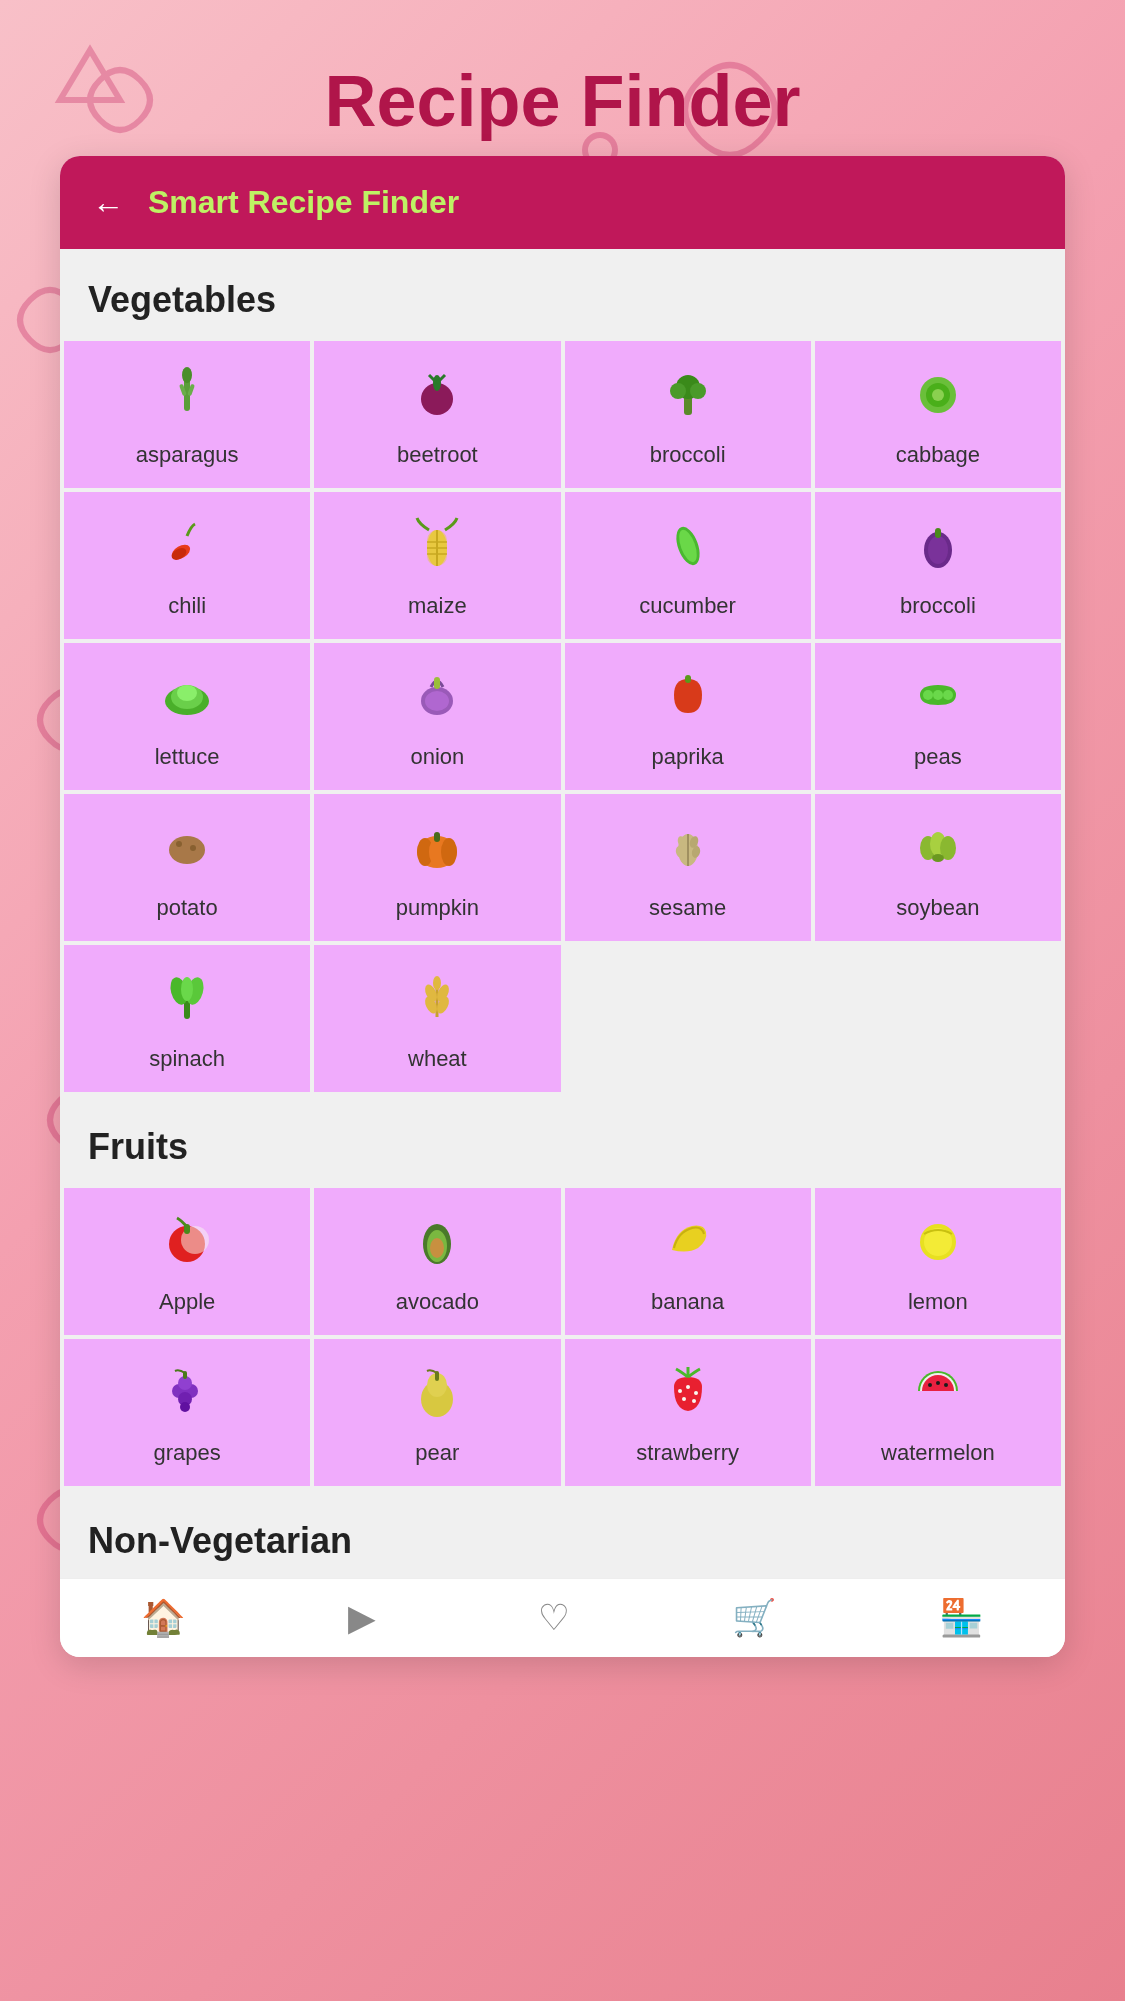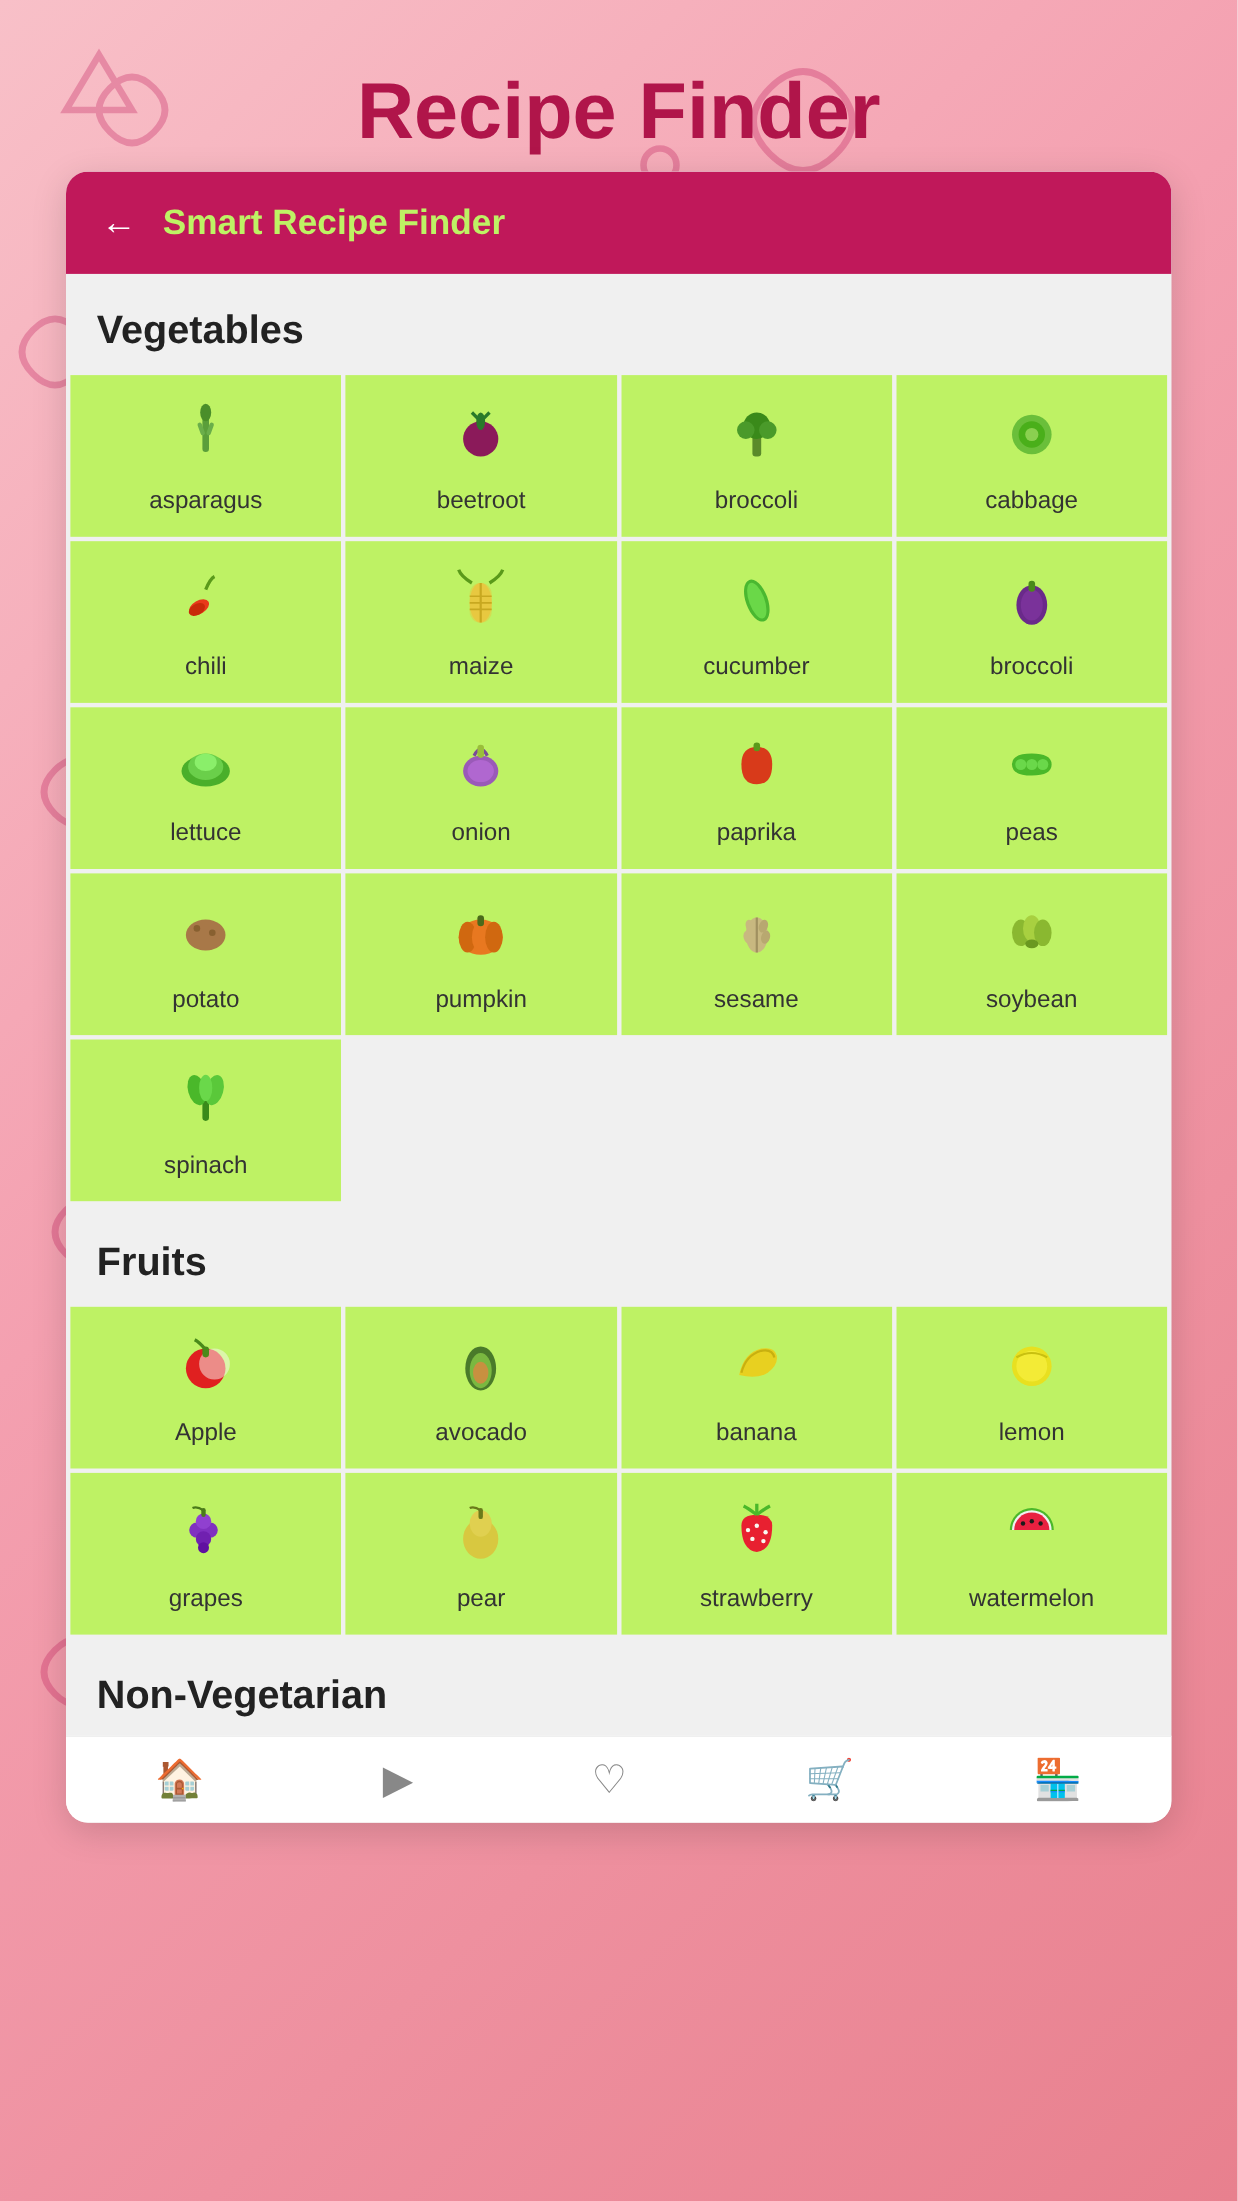--- a/index.html
+++ b/index.html
@@ -69,21 +69,21 @@
     }
 
     .grid {
       display: grid;
       grid-template-columns: repeat(4, 1fr);
       gap: 4px;
       padding: 4px 4px;
     }
 
     .item-cell {
-      background: #bef264;
+      background: #f0abfc;
       display: flex;
       flex-direction: column;
       align-items: center;
       justify-content: center;
       padding: 24px 8px 20px;
       cursor: pointer;
       transition: background 0.15s;
     }
 
     .item-icon {
@@ -354,20 +354,33 @@
             <rect x="25" y="30" width="6" height="20" rx="3" fill="#3a8a1a"></rect>
             <ellipse cx="20" cy="22" rx="8" ry="14" fill="#4ab82a" transform="rotate(-15 20 22)"></ellipse>
             <ellipse cx="36" cy="22" rx="8" ry="14" fill="#5ac83a" transform="rotate(15 36 22)"></ellipse>
             <ellipse cx="28" cy="20" rx="6" ry="12" fill="#6ad84a"></ellipse>
           </svg>
       </div>
       <span class="item-label">spinach</span>
     </div>
 
 
+    <div class="item-cell">
+      <div class="item-icon">
+        <svg width="56" height="56" viewBox="0 0 56 56">
+            <line x1="28" y1="48" x2="28" y2="10" stroke="#c8a030" stroke-width="3"></line>
+            <ellipse cx="22" cy="36" rx="5" ry="9" fill="#e0b840" transform="rotate(-25 22 36)"></ellipse>
+            <ellipse cx="34" cy="36" rx="5" ry="9" fill="#e0b840" transform="rotate(25 34 36)"></ellipse>
+            <ellipse cx="22" cy="24" rx="5" ry="9" fill="#e0b840" transform="rotate(-25 22 24)"></ellipse>
+            <ellipse cx="34" cy="24" rx="5" ry="9" fill="#e0b840" transform="rotate(25 34 24)"></ellipse>
+            <ellipse cx="28" cy="14" rx="4" ry="7" fill="#e0b840"></ellipse>
+          </svg>
+      </div>
+      <span class="item-label">wheat</span>
+    </div>
 
   </div>
 
   <div class="section-label">Fruits</div>
   <div class="grid">
 
     <div class="item-cell">
       <div class="item-icon">
         <svg width="56" height="56" viewBox="0 0 56 56">
             <circle cx="28" cy="32" r="18" fill="#e02020"></circle>

